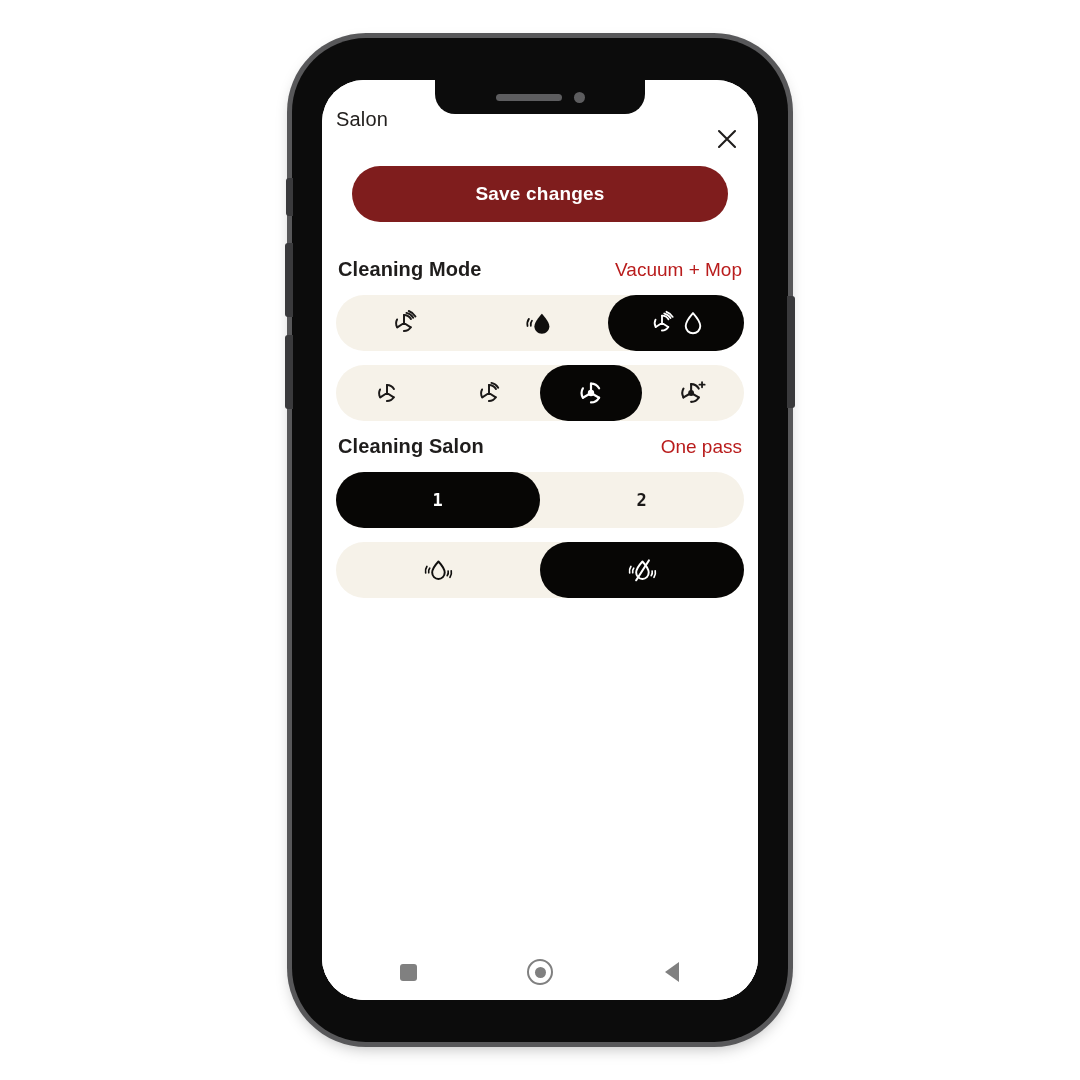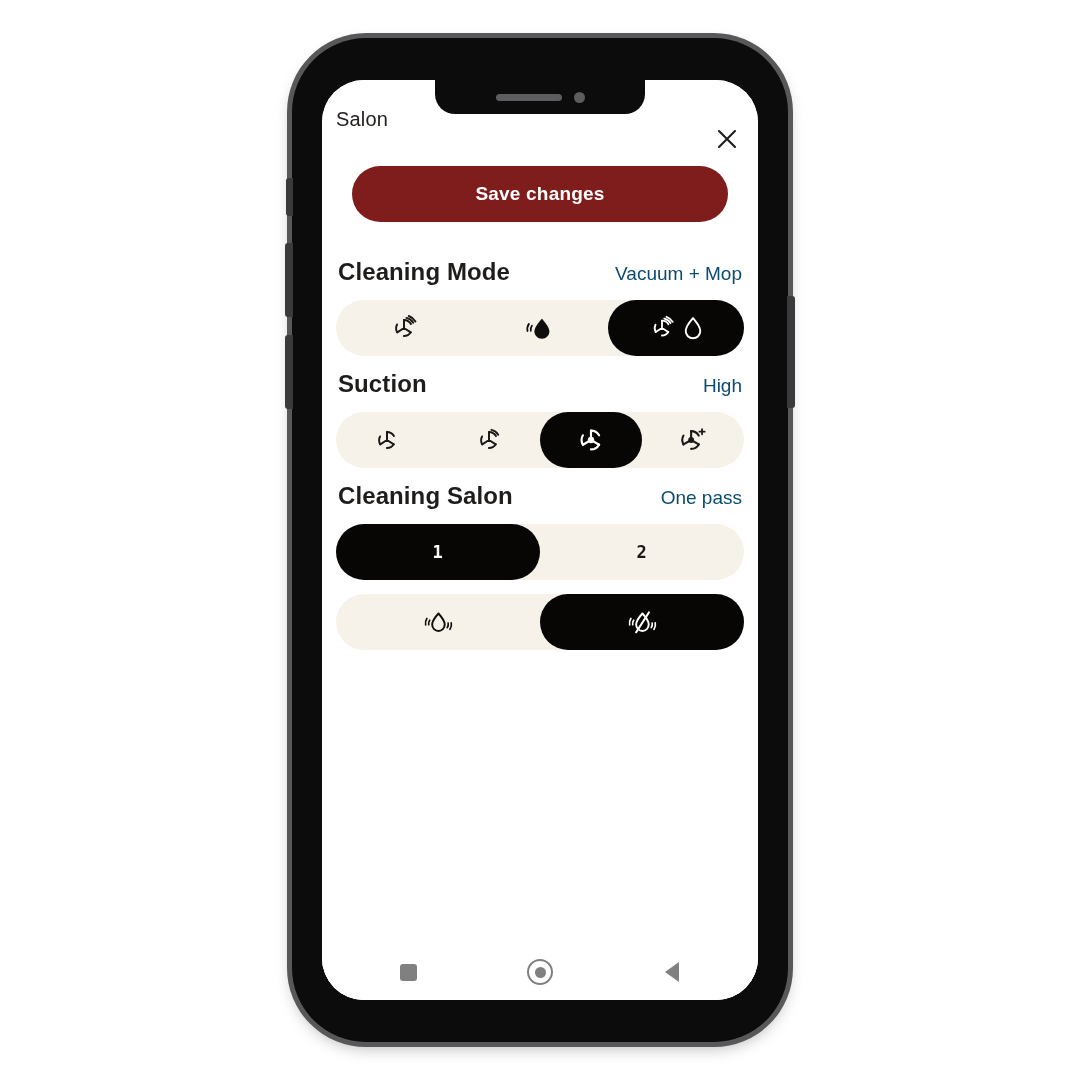--- a/index.html
+++ b/index.html
@@ -127,28 +127,28 @@
     flex-direction: column;
   }
   .setting-block { padding: 0 14px; margin-bottom: 14px; }
   .setting-head {
     display: flex;
     align-items: baseline;
     justify-content: space-between;
     padding: 0 2px 14px 2px;
   }
   .setting-label {
-    font-size: 24px;
+    font-size: 20px;
     font-weight: bold;
     color: #1f1d1c;
     letter-spacing: .1px;
   }
   .setting-value {
     font-size: 19px;
-    color: #0c4a6e;
+    color: #b91c1c;
   }
 
   
   .segmented {
     position: relative;
     height: 56px;
     background: #f6f2e9;
     border-radius: 28px;
     display: flex;
     align-items: stretch;
@@ -290,24 +290,20 @@
                 </svg>
                 <svg width="22" height="26" viewBox="0 0 24 30">
                   <path d="M12 3.6 C12 3.6 20.4 13 20.4 18.6 C20.4 23.2 16.6 26.9 12 26.9 C7.4 26.9 3.6 23.2 3.6 18.6 C3.6 13 12 3.6 12 3.6 Z" fill="none" stroke="#ffffff" stroke-width="2.2" stroke-linejoin="round"></path>
                 </svg>
               </span>
             </div>
           </div>
         </div>
 
         <div class="setting-block">
-          <div class="setting-head">
-            <span class="setting-label">Suction</span>
-            <span class="setting-value">High</span>
-          </div>
           <div class="segmented">
             <div class="segment">
               <svg class="seg-icon" width="30" height="30" viewBox="0 0 32 32">
                 <g fill="none" stroke="#1b1918" stroke-width="2.1" stroke-linecap="round">
                   <path d="M16 16 L16 7.5 M16 16 L8.8 20.6 M16 16 L23.2 20.6"></path>
                   <path d="M16 7.5 A8.6 8.6 0 0 1 23.4 11.8"></path>
                   <path d="M8.8 20.6 A8.6 8.6 0 0 1 8.6 12.2"></path>
                   <path d="M23.2 20.6 A8.6 8.6 0 0 1 15.9 24.6"></path>
                 </g>
               </svg>

